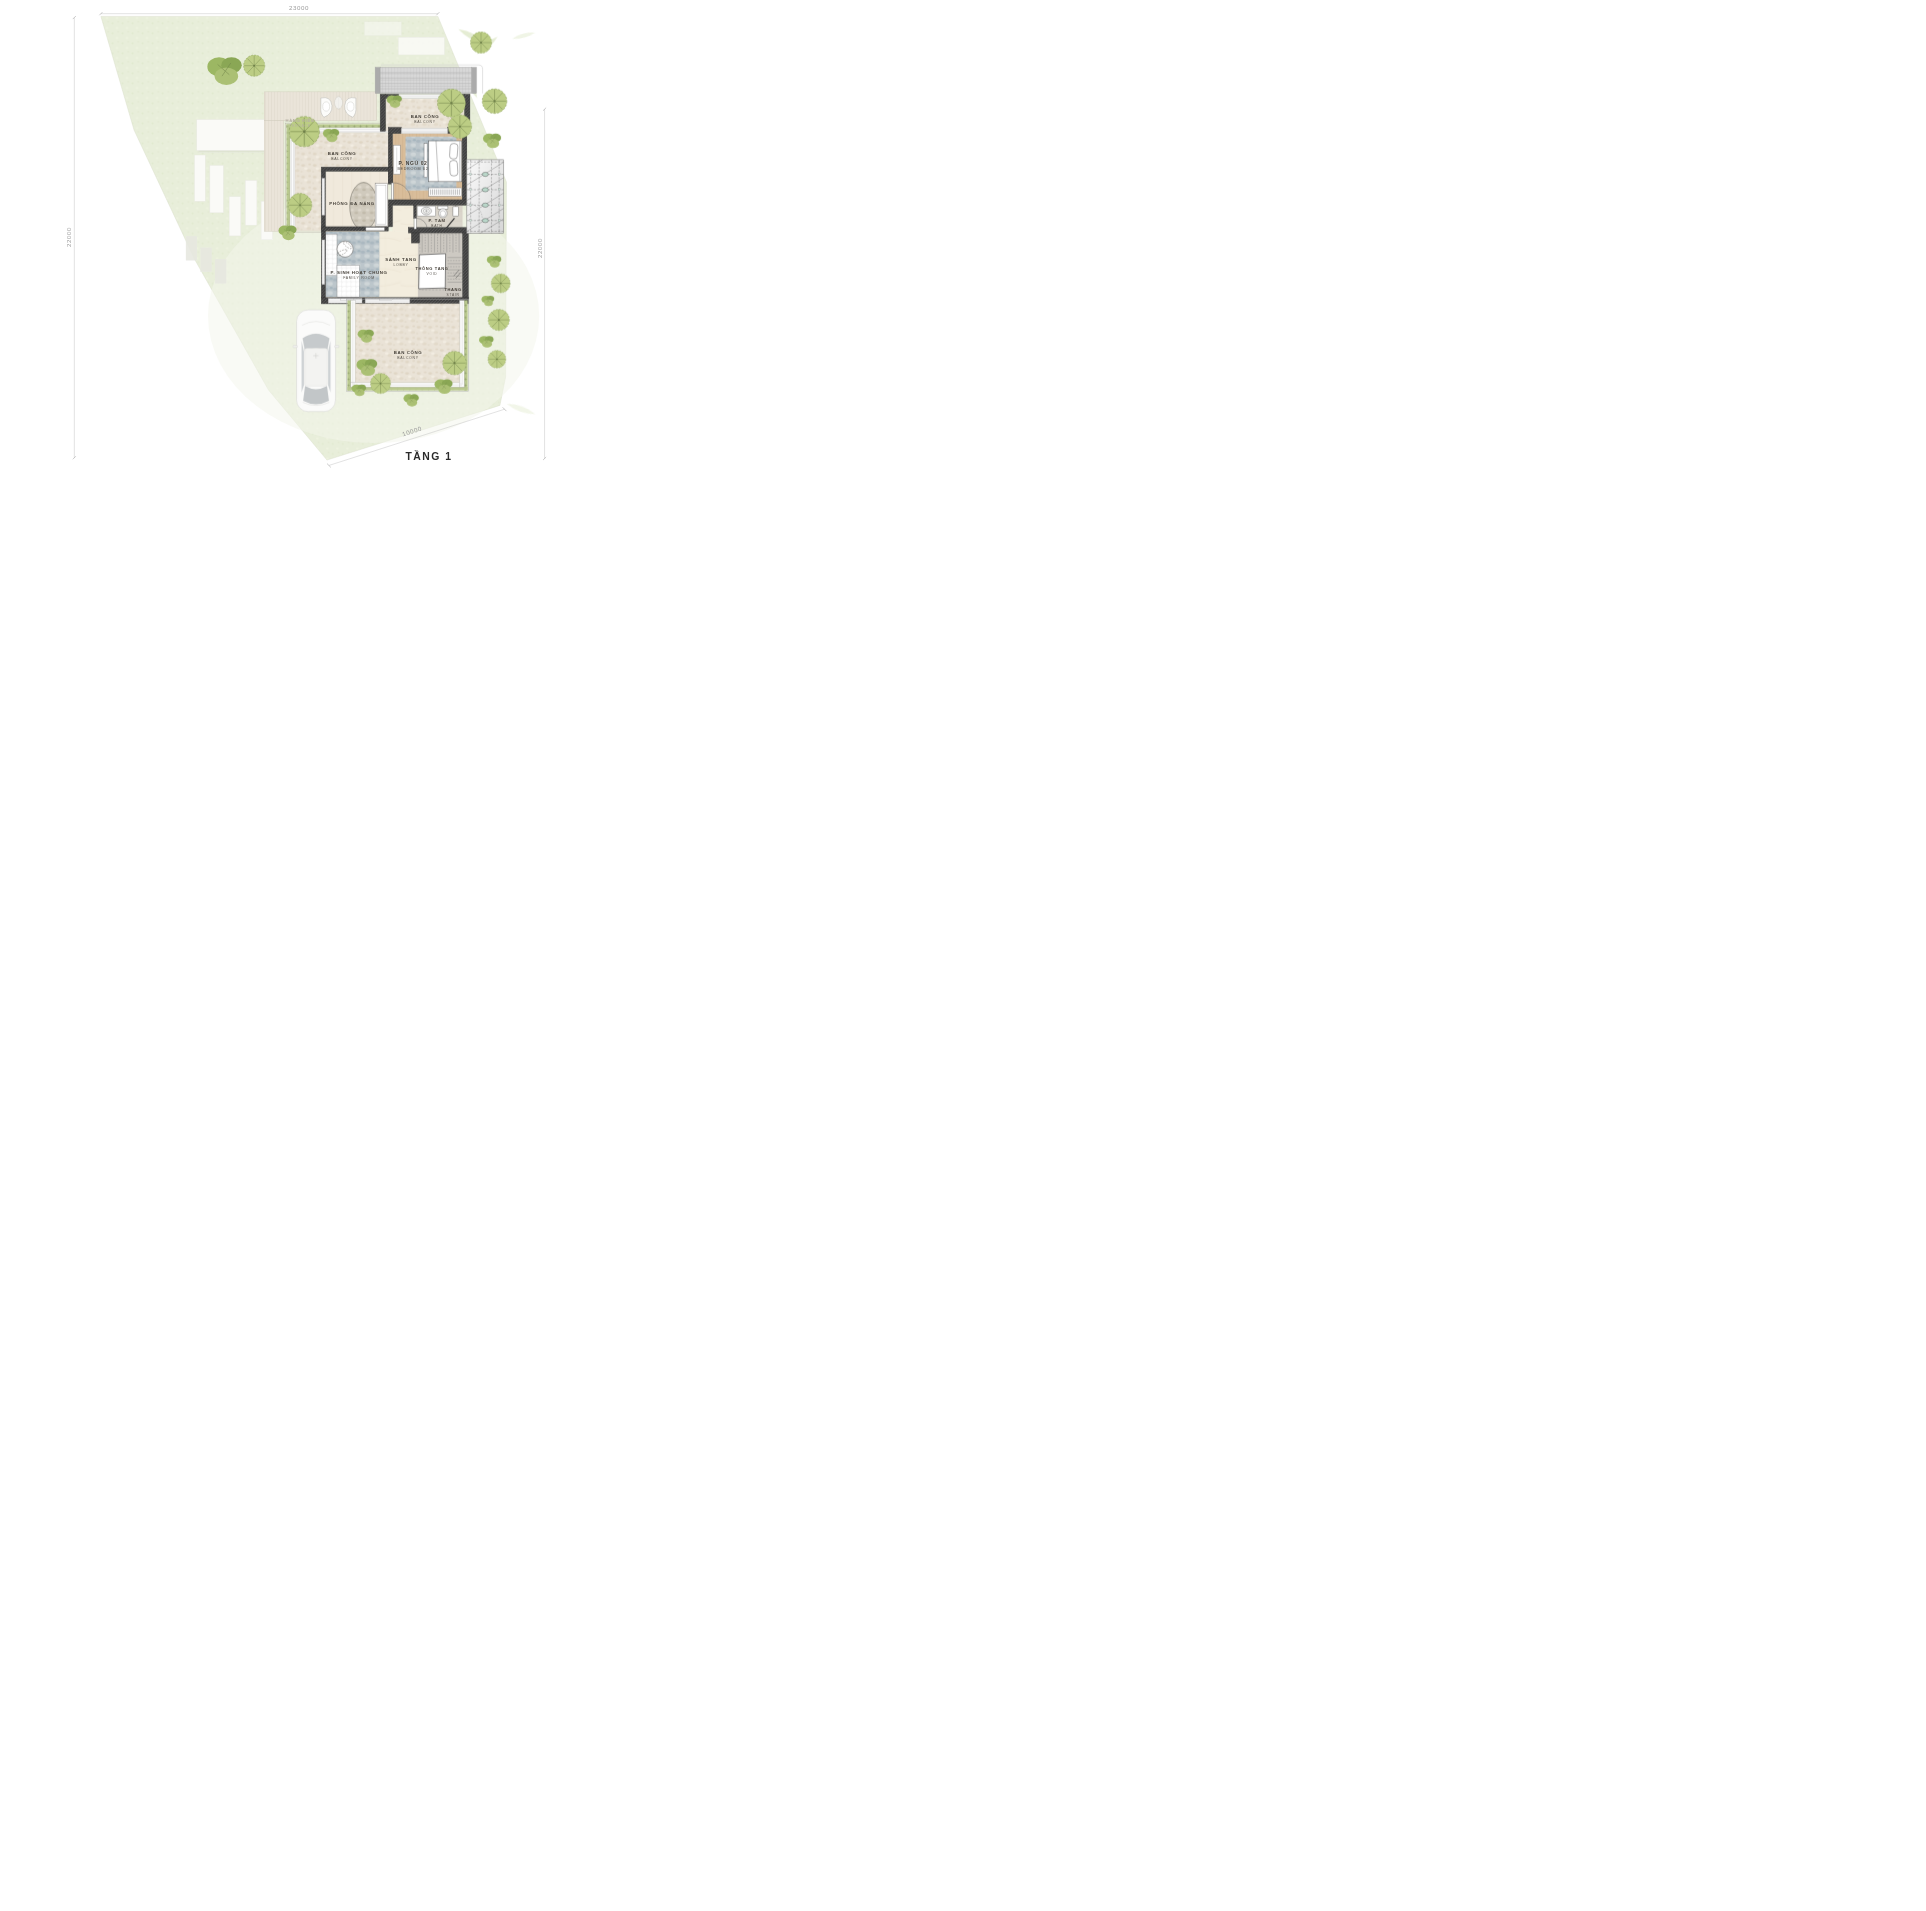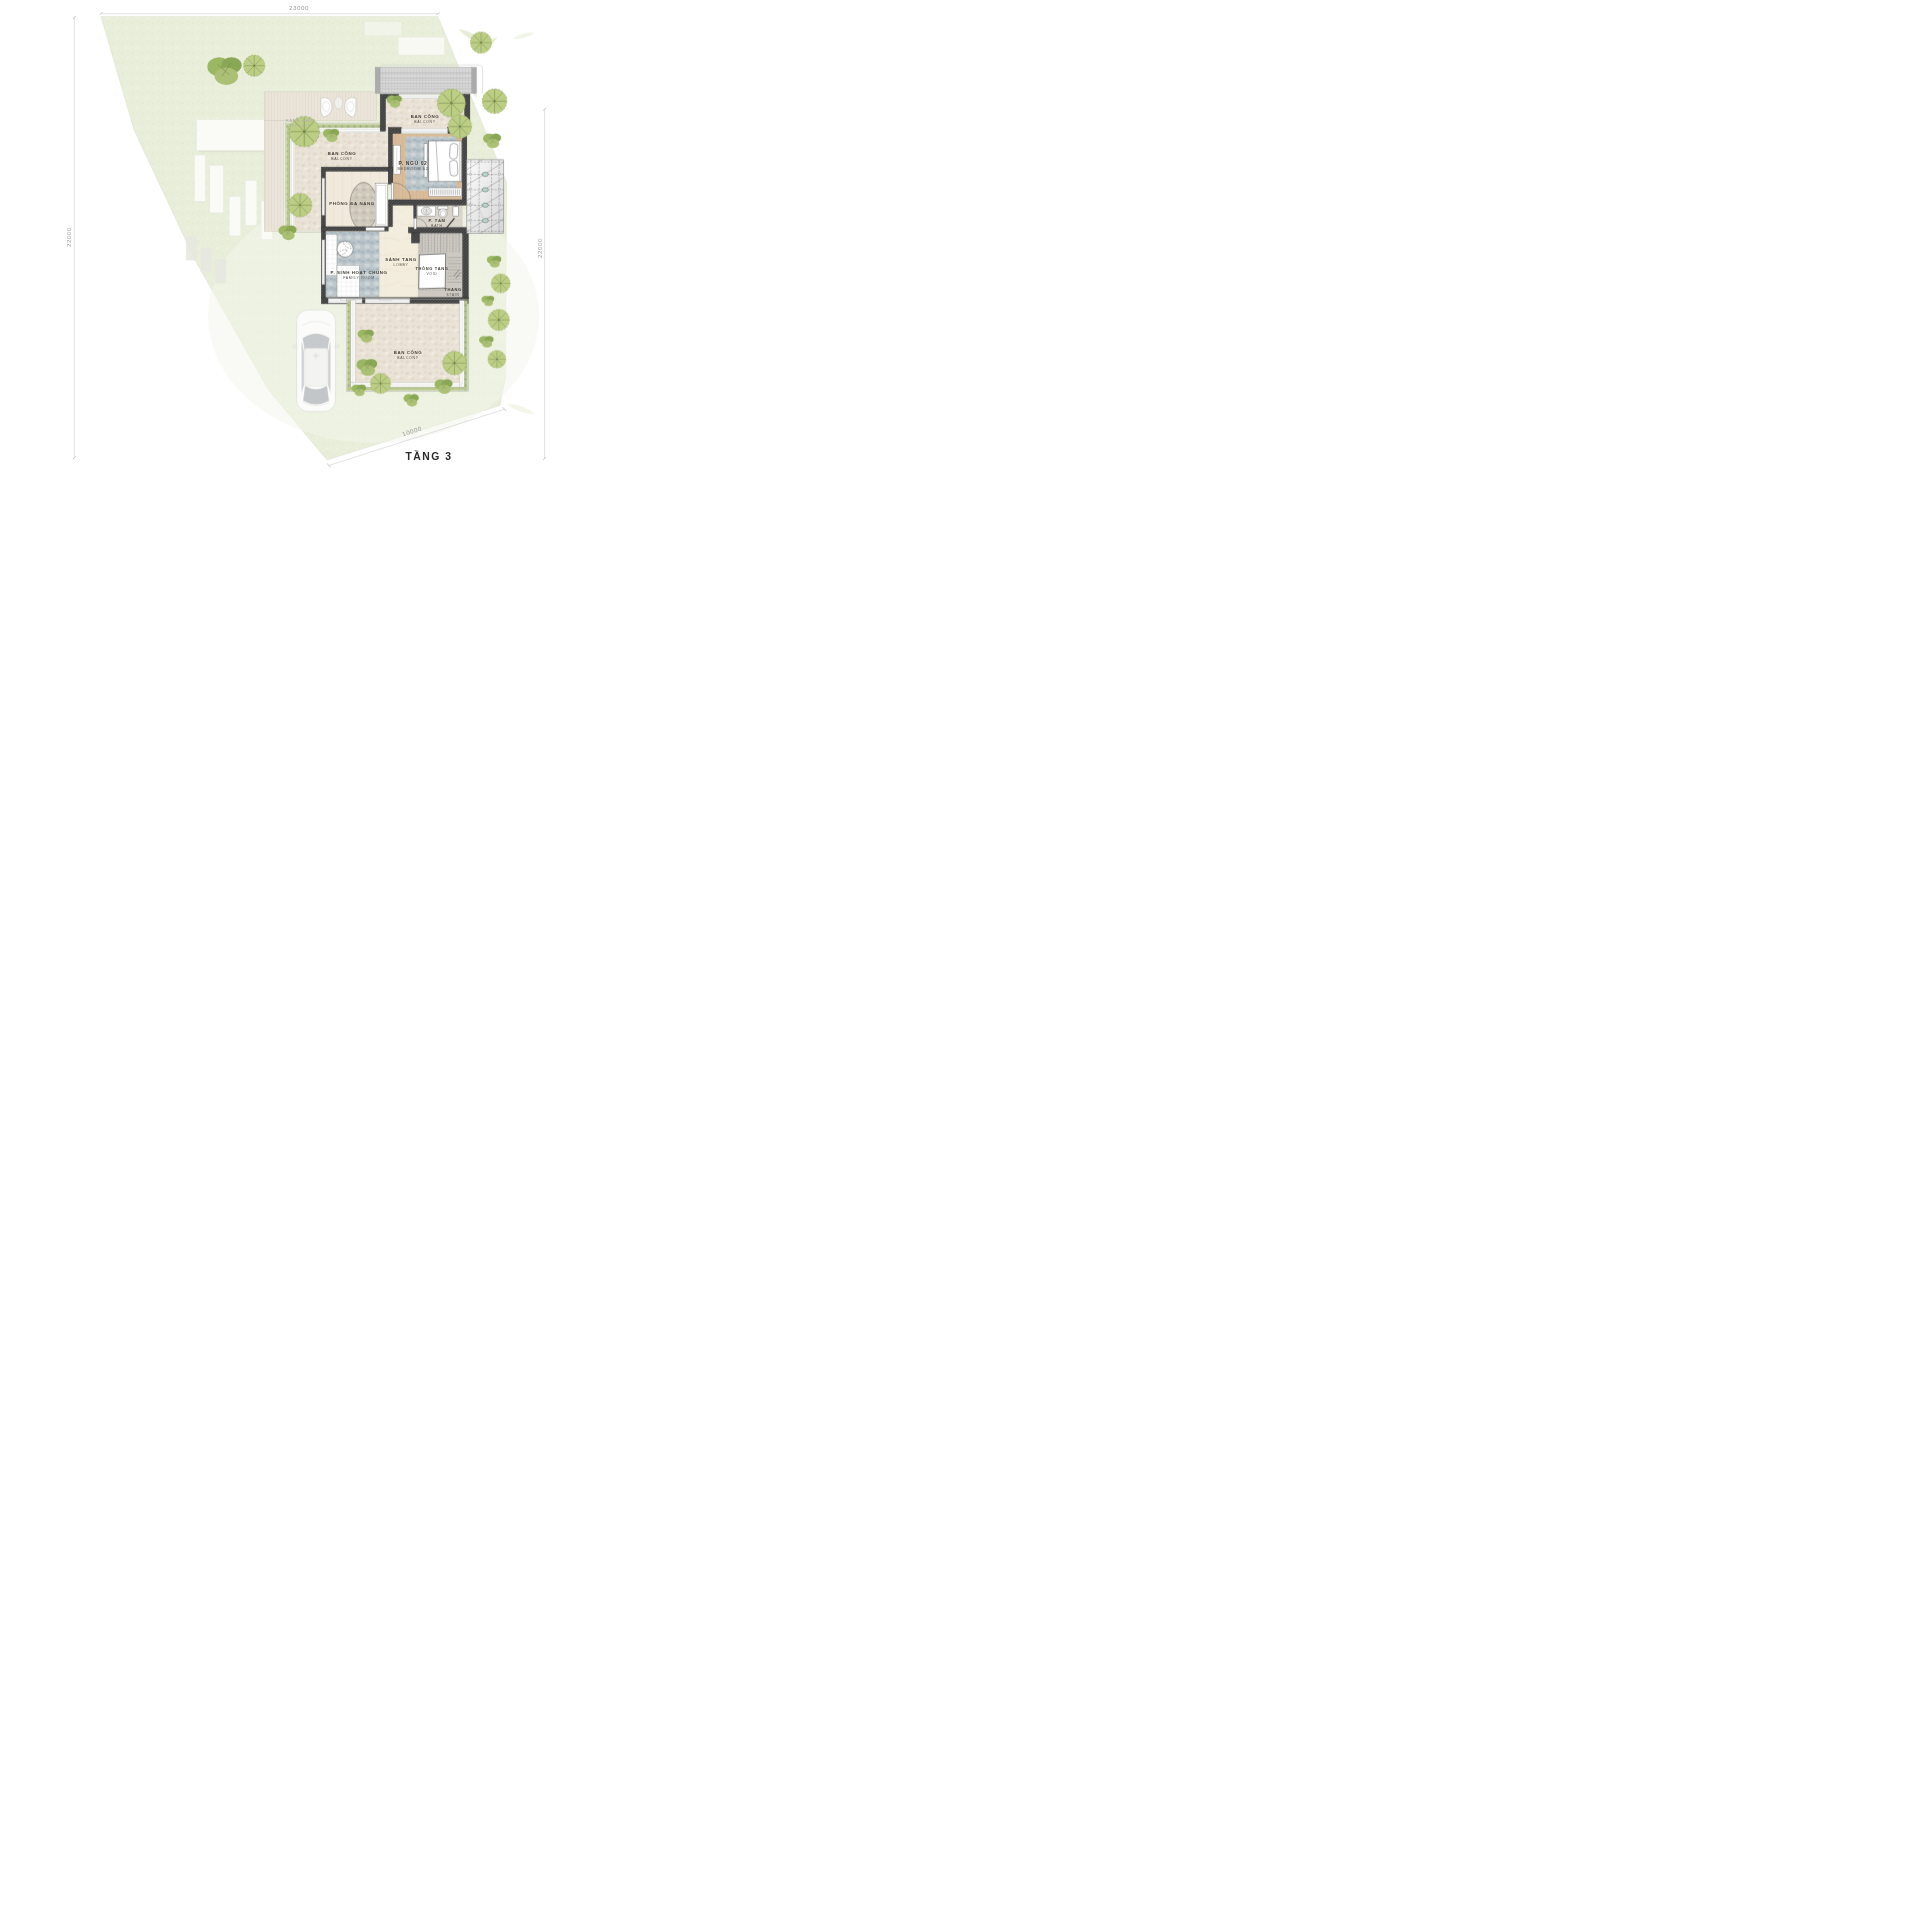--- a/index.html
+++ b/index.html
@@ -483,15 +483,15 @@
 <div class="lbl" style="left:408px;top:355px;">
   <div class="vi" style="font-size:4.4px">BAN CÔNG</div>
   <div class="en" style="font-size:3.5px">BALCONY</div>
 </div>
 
 <div class="dim" style="left:299px;top:7px;">23000</div>
 <div class="dim rot-l" style="left:68px;top:237px;">22000</div>
 <div class="dim rot-r" style="left:539px;top:248px;">22000</div>
 <div class="dim rot-b" style="left:412px;top:431px;">10000</div>
 
-<div id="title" style="left:429px;top:456px;">TẦNG 3</div>
+<div id="title" style="left:429px;top:456px;">TẦNG 1</div>
 </div>
 
 
 </body></html>

